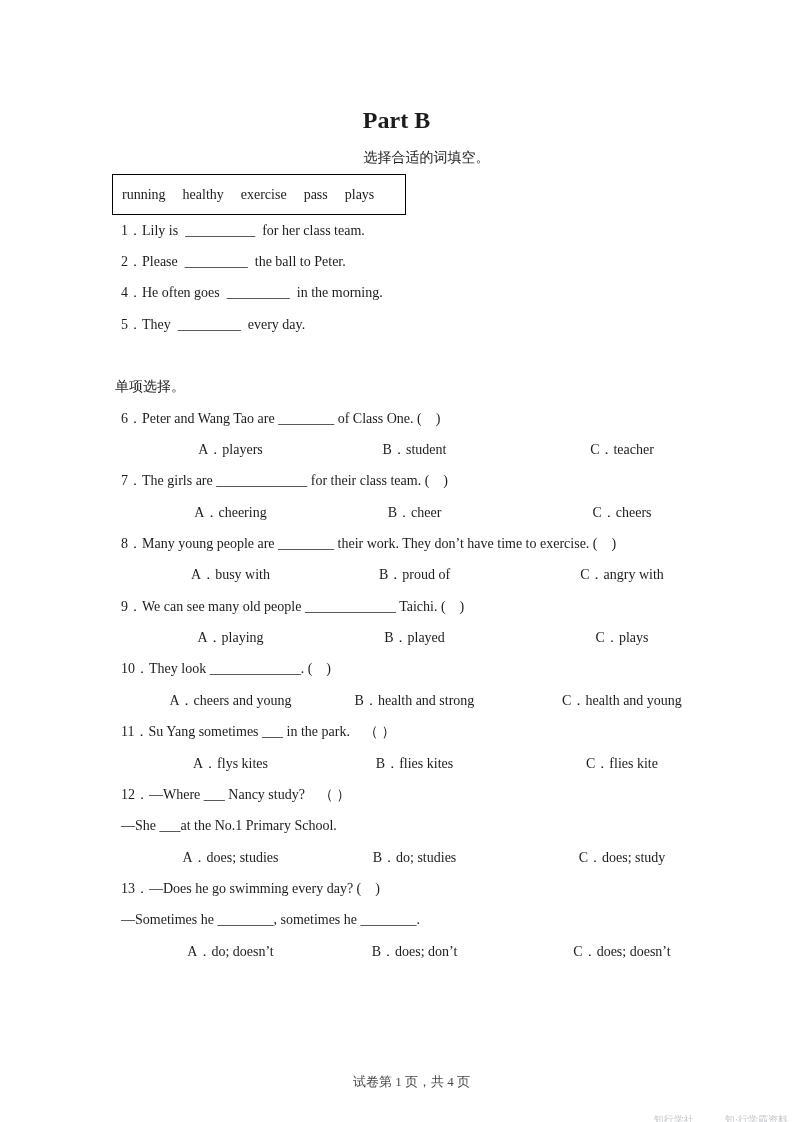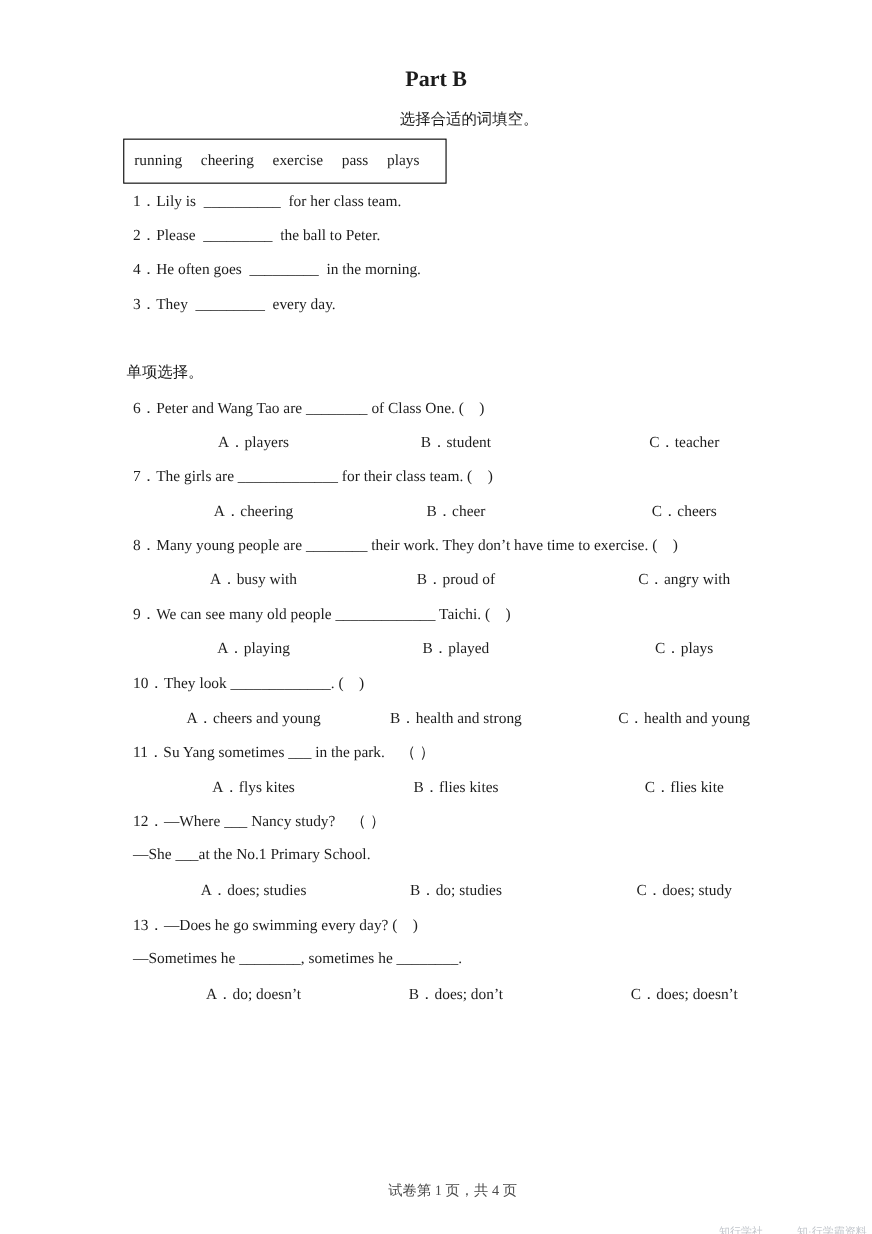--- a/index.html
+++ b/index.html
@@ -6,24 +6,24 @@
   .page{
     position:relative;
     width:793px;
     height:1122px;
     background:#ffffff;
     color:#1c1c1c;
     font-family:"Liberation Serif","DejaVu Serif",serif;
     overflow:hidden;
   }
   .title{
-    padding-top:62px;
+    padding-top:110px;
     text-align:center;
     font-weight:bold;
-    font-size:20px;
+    font-size:24px;
     line-height:20px;
   }
   .content{
     padding-left:112px;
     padding-right:55px;
     text-align:center;
   }
   .instruction{
     margin-top:17px;
     margin-left:3px;
@@ -96,31 +96,31 @@
 <body>
 
 <div class="page">
   <div class="title">Part B</div>
 
   <div class="content">
     <div class="instruction">选择合适的词填空。</div>
 
     <div class="word-box">
         <span>running</span>
-        <span>cheering</span>
+        <span>healthy</span>
         <span>exercise</span>
         <span>pass</span>
         <span>plays</span>
       </div>
 
     <div>
         <div class="line">1．Lily is  __________  for her class team.</div>
         <div class="line">2．Please  _________  the ball to Peter.</div>
         <div class="line">4．He often goes  _________  in the morning.</div>
-        <div class="line">3．They  _________  every day.</div>
+        <div class="line">5．They  _________  every day.</div>
       </div>
 
     <div class="choice-instruction">单项选择。</div>
 
     <div>
         <div class="line">6．Peter and Wang Tao are ________ of Class One. (　)</div>
         <div class="opts"><span>A．players</span><span>B．student</span><span>C．teacher</span></div>
         <div class="line">7．The girls are _____________ for their class team. (　)</div>
         <div class="opts"><span>A．cheering</span><span>B．cheer</span><span>C．cheers</span></div>
         <div class="line">8．Many young people are ________ their work. They don’t have time to exercise. (　)</div>

